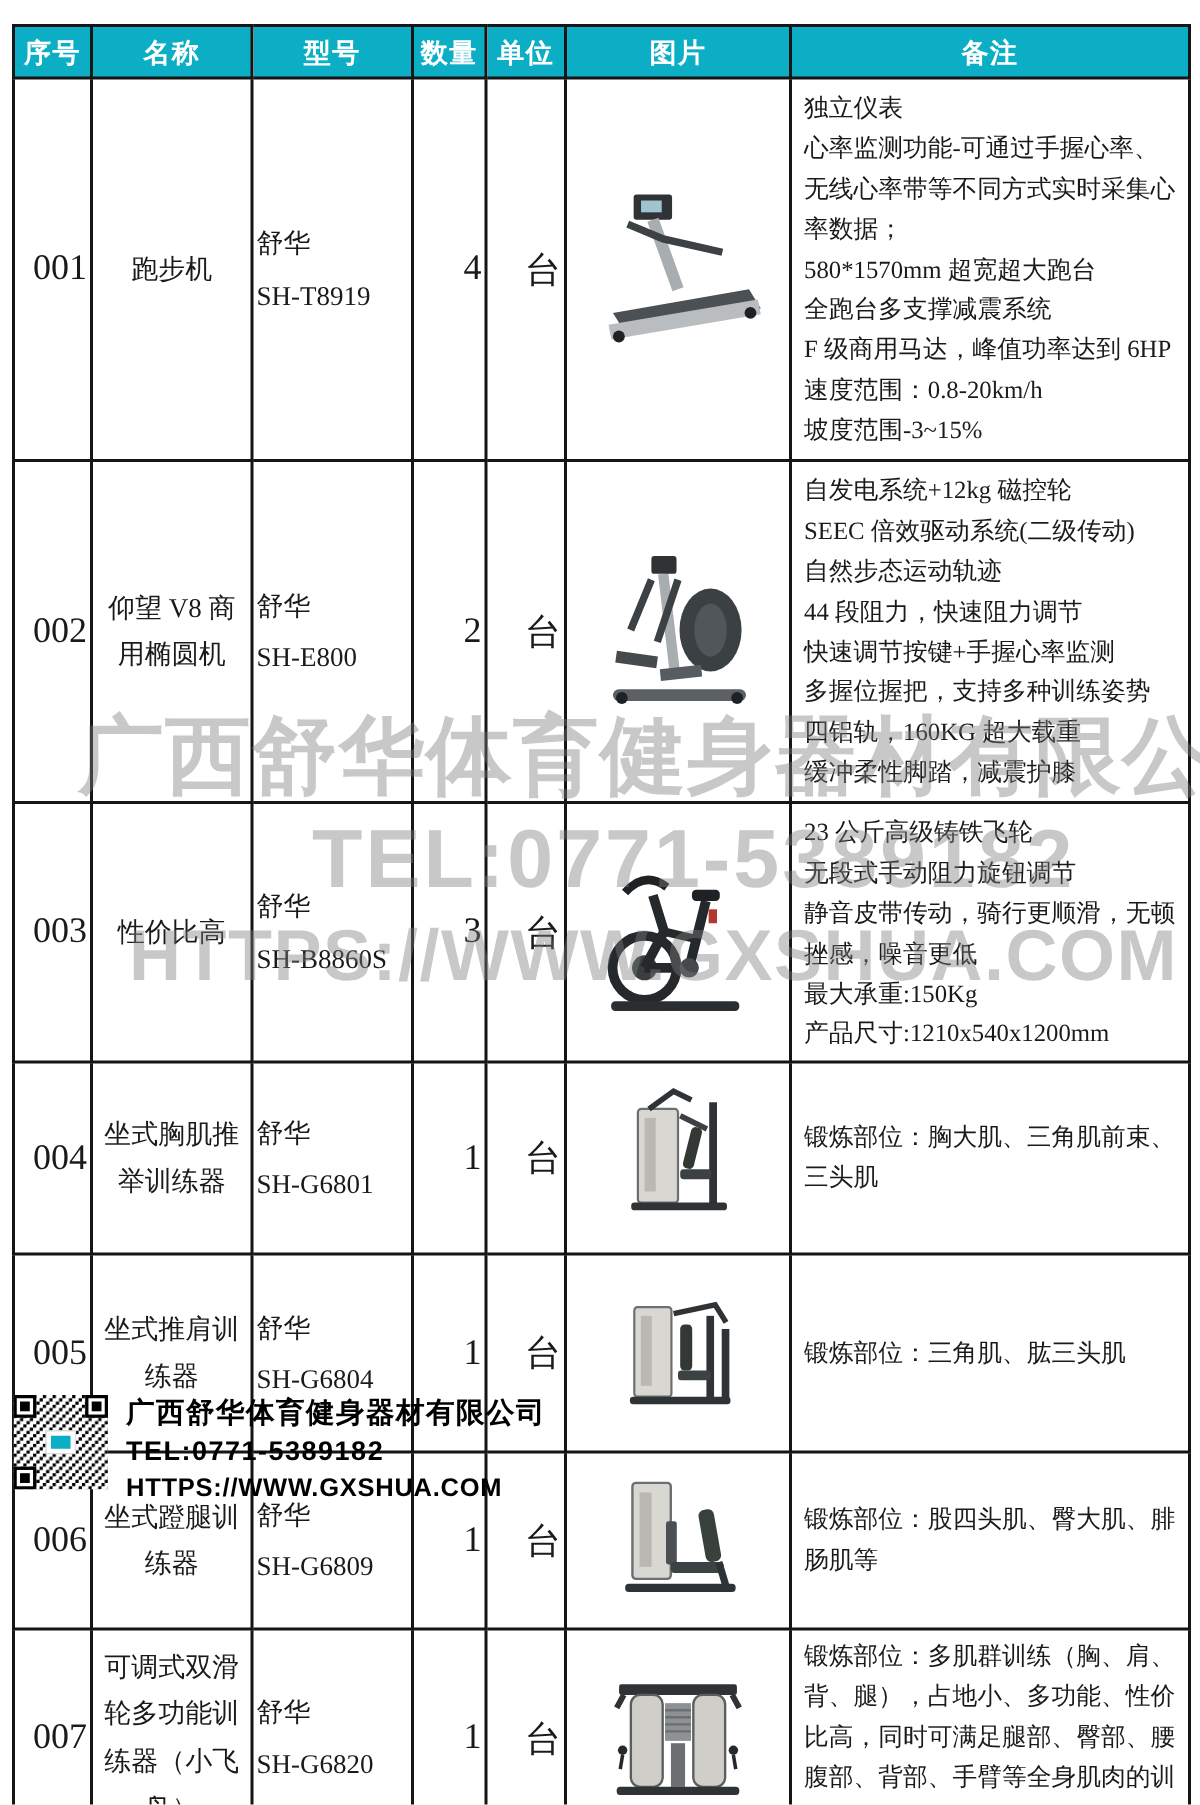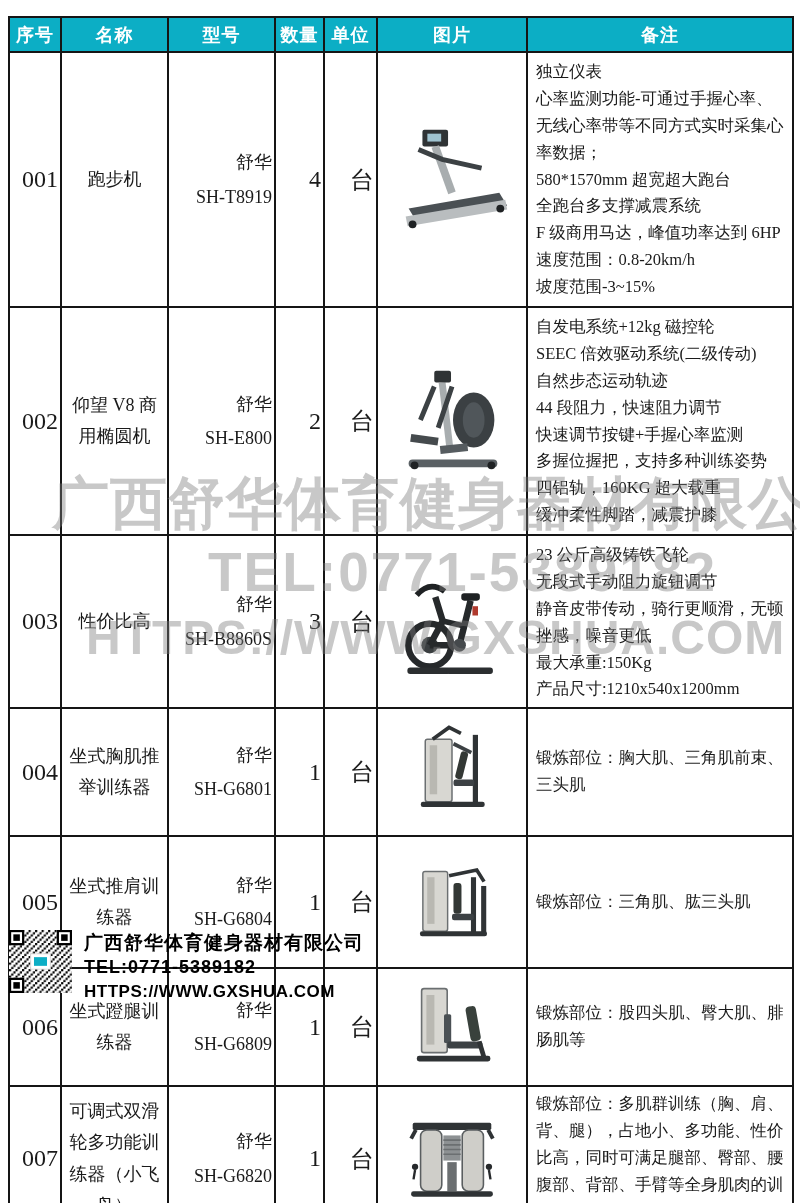--- a/index.html
+++ b/index.html
@@ -22,21 +22,21 @@
   td,th{border:2px solid #151515;box-sizing:border-box;padding:2px;overflow:hidden;}
   th{
     background:#0caec5;color:#ffffff;font-weight:bold;font-size:18px;height:35px;
     font-family:"Liberation Sans","DejaVu Sans",sans-serif;letter-spacing:1px;
   }
   col.w-no{width:52px;} col.w-name{width:107px;} col.w-model{width:107px;}
   col.w-qty{width:49px;} col.w-unit{width:53px;} col.w-img{width:150px;} col.w-remark{width:266px;}
   td{font-size:17px;}
   .c-no,.c-qty,.c-unit{text-align:right;vertical-align:middle;font-size:24px;}
   .c-name{text-align:center;vertical-align:middle;font-size:18px;line-height:1.75;padding:0 6px;margin-left:44px;}
-  .c-model{text-align:right;vertical-align:middle;font-size:18px;line-height:1.9;}
+  .c-model{text-align:left;vertical-align:middle;font-size:18px;line-height:1.9;}
   .c-img{text-align:center;vertical-align:middle;background:#ffffff;}
   .c-remark{vertical-align:middle;padding:4px 6px 4px 8px;line-height:1.63;white-space:pre-line;font-size:16.5px;margin-left:28px;}
   .va-top{vertical-align:top;padding-top:6px;}
   tr.r1{height:255px;} tr.r2{height:228px;} tr.r3{height:153px;} tr.r4{height:128px;}
   tr.r5{height:132px;} tr.r6{height:86px;} tr.r7{height:116px;}
   
   .watermark{position:absolute;z-index:5;pointer-events:none;
     font-family:"Liberation Sans","DejaVu Sans",sans-serif;font-weight:bold;
     color:rgba(125,125,125,0.42);white-space:nowrap;}
   .wm1{left:52px;top:466px;font-size:57px;letter-spacing:1px;}

